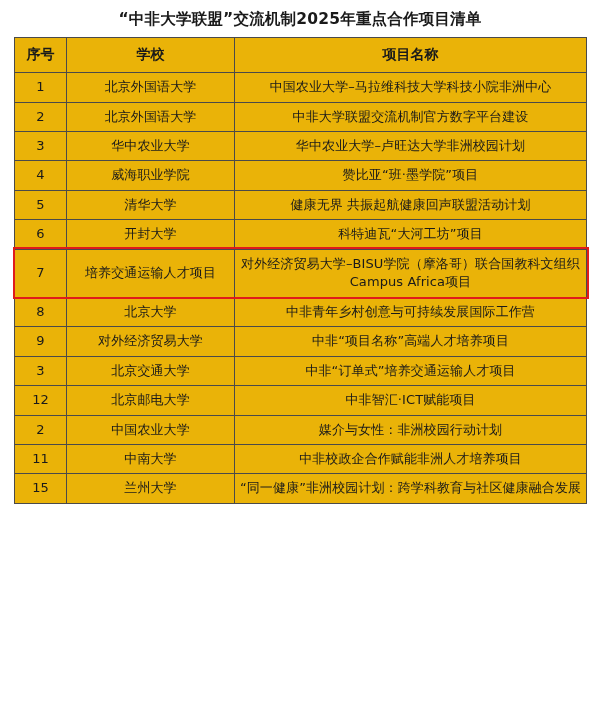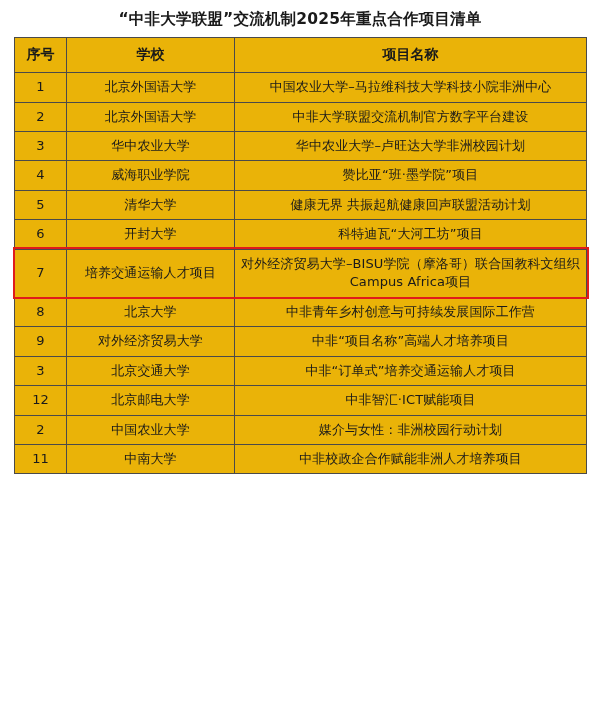--- a/index.html
+++ b/index.html
@@ -160,18 +160,23 @@
         <tr>
           <td class="col-no">2</td>
           <td class="col-school">中国农业大学</td>
           <td class="col-proj">媒介与女性：非洲校园行动计划</td>
         </tr>
         <tr>
           <td class="col-no">11</td>
           <td class="col-school">中南大学</td>
           <td class="col-proj">中非校政企合作赋能非洲人才培养项目</td>
         </tr>
+        <tr>
+          <td class="col-no">15</td>
+          <td class="col-school">兰州大学</td>
+          <td class="col-proj">“同一健康”非洲校园计划：跨学科教育与社区健康融合发展</td>
+        </tr>
       </tbody>
   </table>
 
   <div class="spacer-bottom"></div>
 <div class="hl-box" style="border-color: rgb(224, 27, 27); left: 12.5px; top: 247.344px; width: 576px; height: 51.9062px;"></div>
   </div>
 
 </body></html>

